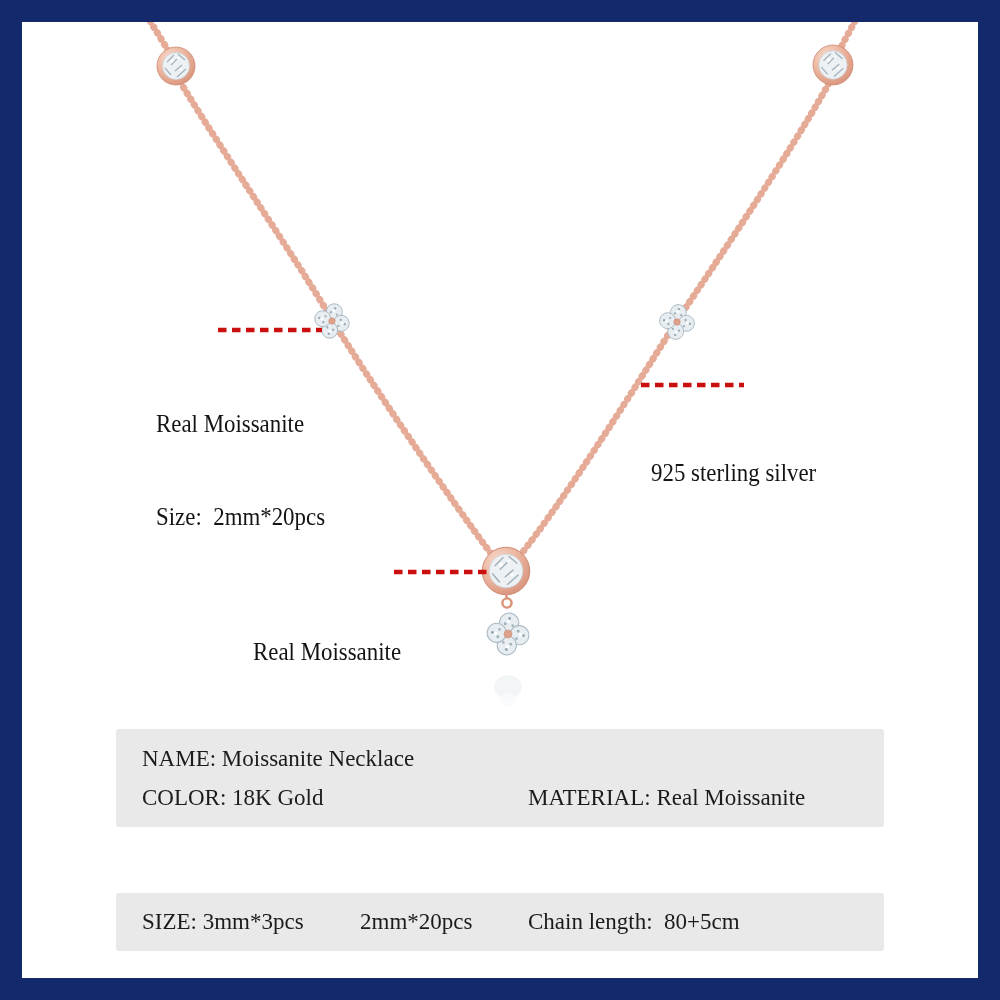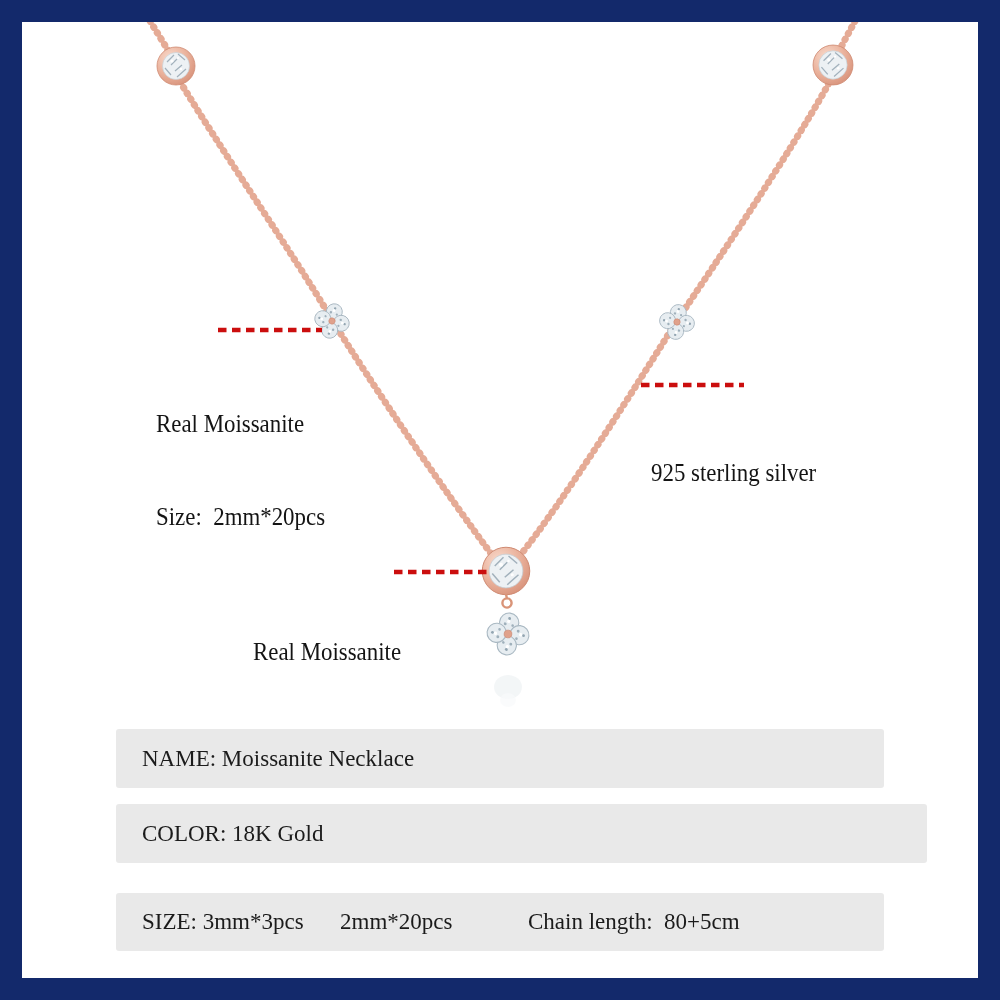--- a/index.html
+++ b/index.html
@@ -14,28 +14,28 @@
     transform:scaleX(0.88);transform-origin:left top;white-space:pre;
   }
   .label-left{left:156px;top:346px;}
   .label-center{left:253px;top:574px;}
   .label-right{left:651px;top:395px;}
   .spec-row{
     position:absolute;left:116px;width:768px;height:59px;z-index:3;
     background:#e9e9e9;border-radius:3px;
   }
   .spec-row-1{top:729px;text-align:center;}
-  .spec-row-2{top:804px;padding-left:43px;}
+  .spec-row-2{top:768px;}
   .spec-row-3{top:893px;height:58px;}
   .spec-text{
     position:absolute;top:50%;transform:translateY(-50%);
     font-size:23px;color:#1b1b1b;white-space:pre;letter-spacing:0px;
   }
   .cell-left{left:26px;}
-  .cell-mid{left:224px;}
+  .cell-mid{left:244px;}
   .cell-right{left:412px;}
 </style>
 </head>
 <body>
 
 <div class="stage">
 
   <svg class="necklace-svg" width="1000" height="1000" viewBox="0 0 1000 1000">
     <defs>
       <radialGradient id="goldBezel" cx="35%" cy="30%" r="80%">
@@ -114,20 +114,21 @@
     <div>Real Moissanite</div>
     <div>Size:  3mm*3pcs</div>
   </div>
 
   <div class="spec-row spec-row-1">
     <span class="spec-text cell-left">NAME: Moissanite Necklace</span>
   </div>
 
   <div class="spec-row spec-row-2">
     <span class="spec-text cell-left">COLOR: 18K Gold</span>
+    <span class="spec-text cell-right">MATERIAL: Real Moissanite</span>
   </div>
 
   <div class="spec-row spec-row-3">
     <span class="spec-text cell-left">SIZE: 3mm*3pcs</span>
     <span class="spec-text cell-mid">2mm*20pcs</span>
     <span class="spec-text cell-right">Chain length:  80+5cm</span>
   </div>
 
   <div class="frame"></div>
 </div>

